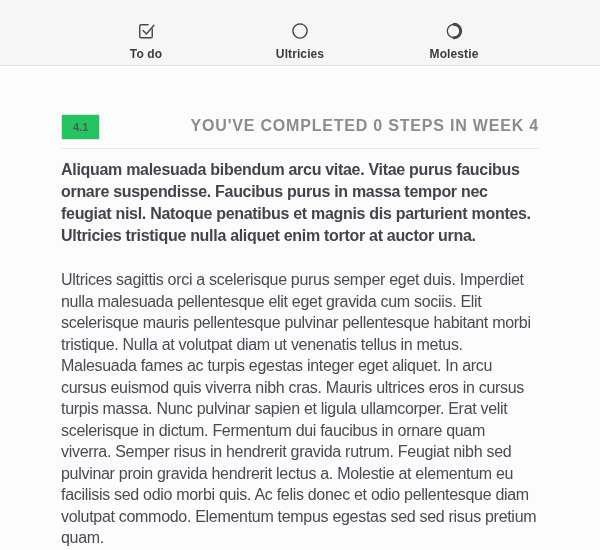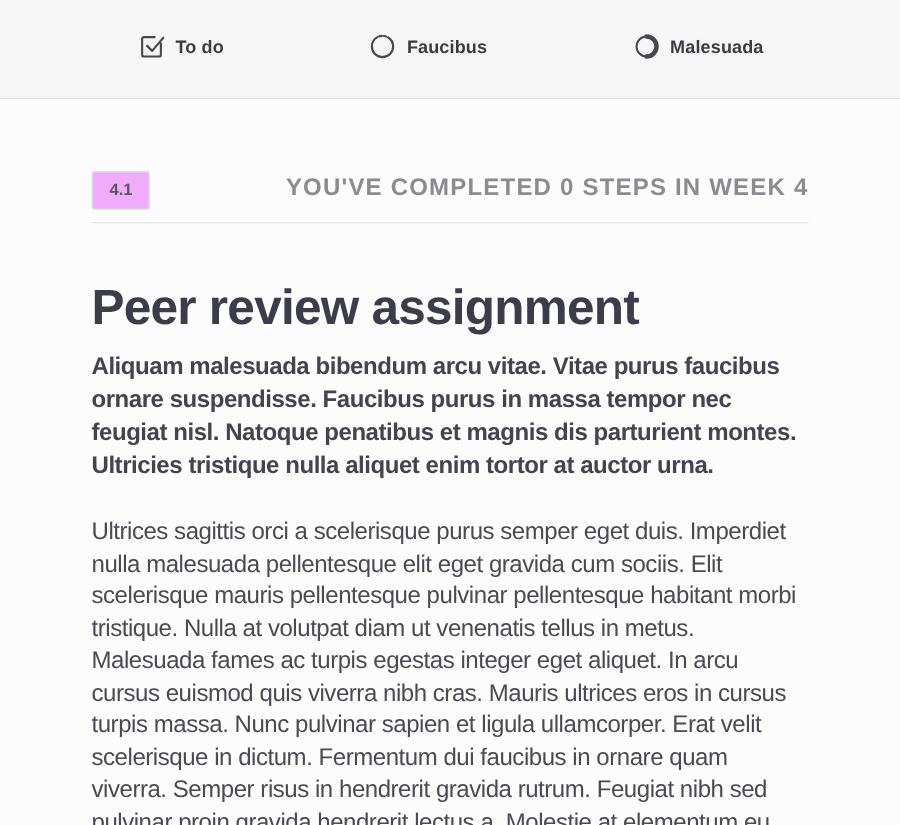--- a/index.html
+++ b/index.html
@@ -17,21 +17,21 @@
     border-bottom: 1px solid #e4e4e5;
     display: flex;
     justify-content: center;
     align-items: flex-start;
     gap: 96px;
     padding-top: 21px;
   }
   .tab {
     min-width: 58px;
     display: flex;
-    flex-direction: row;
+    flex-direction: column;
     align-items: center;
     gap: 6px;
     cursor: pointer;
   }
   .tab .icon { width: 20px; height: 20px; display: block; }
   .tab .icon svg { width: 20px; height: 20px; display: block; }
   .tab-label {
     font-size: 12px;
     font-weight: 700;
     color: #3b3b40;
@@ -44,21 +44,21 @@
     margin: 0 auto;
     padding-top: 48px;
   }
 
   .meta-row {
     display: flex;
     justify-content: space-between;
     align-items: flex-end;
   }
   .step-badge {
-    background: #f0abfc;
+    background: #22c55e;
     border: 1px solid #dfdfe2;
     border-radius: 2px;
     padding: 6px 11px;
     font-size: 11px;
     font-weight: 700;
     color: #57575c;
   }
   .completion-status {
     font-size: 16px;
     font-weight: 700;
@@ -112,43 +112,42 @@
     </span>
     <span class="tab-label">To do</span>
   </div>
 
   <div class="tab">
     <span class="icon">
       <svg viewBox="0 0 24 24" fill="none" stroke="#47474c" stroke-width="1.7" stroke-linecap="round">
         <circle cx="12" cy="12" r="8.5" pathLength="100" stroke-dasharray="67 3 4 3 4 3 16"></circle>
       </svg>
     </span>
-    <span class="tab-label">Faucibus</span>
+    <span class="tab-label">Ultricies</span>
   </div>
 
   <div class="tab">
     <span class="icon">
       <svg viewBox="0 0 24 24" fill="none" stroke="#47474c" stroke-linecap="round">
         <circle cx="12" cy="12" r="8" stroke-width="1.6"></circle>
         <path d="M12 4a8 8 0 0 1 0 16" stroke-width="3.6"></path>
       </svg>
     </span>
-    <span class="tab-label">Malesuada</span>
+    <span class="tab-label">Molestie</span>
   </div>
 
 </header>
 
 <main class="content">
 
   <div class="meta-row">
     <span class="step-badge">4.1</span>
     <span class="completion-status">YOU'VE COMPLETED 0 STEPS IN WEEK 4</span>
   </div>
 
   <hr class="divider">
 
-  <h1 class="page-title">Peer review assignment</h1>
 
   <p class="intro-paragraph">Aliquam malesuada bibendum arcu vitae. Vitae purus faucibus ornare suspendisse. Faucibus purus in massa tempor nec feugiat nisl. Natoque penatibus et magnis dis parturient montes. Ultricies tristique nulla aliquet enim tortor at auctor urna.</p>
 
   <p class="body-paragraph">Ultrices sagittis orci a scelerisque purus semper eget duis. Imperdiet nulla malesuada pellentesque elit eget gravida cum sociis. Elit scelerisque mauris pellentesque pulvinar pellentesque habitant morbi tristique. Nulla at volutpat diam ut venenatis tellus in metus. Malesuada fames ac turpis egestas integer eget aliquet. In arcu cursus euismod quis viverra nibh cras. Mauris ultrices eros in cursus turpis massa. Nunc pulvinar sapien et ligula ullamcorper. Erat velit scelerisque in dictum. Fermentum dui faucibus in ornare quam viverra. Semper risus in hendrerit gravida rutrum. Feugiat nibh sed pulvinar proin gravida hendrerit lectus a. Molestie at elementum eu facilisis sed odio morbi quis. Ac felis donec et odio pellentesque diam volutpat commodo. Elementum tempus egestas sed sed risus pretium quam.</p>
 
 </main>
 
 </body></html>

